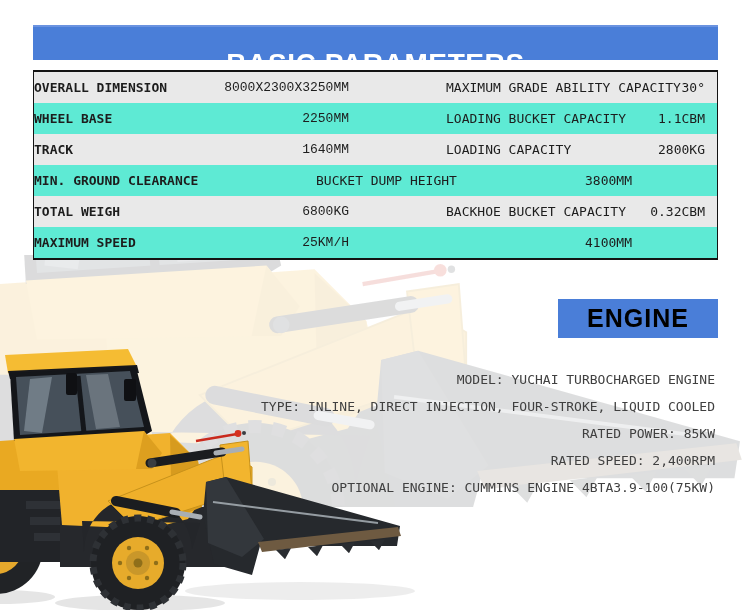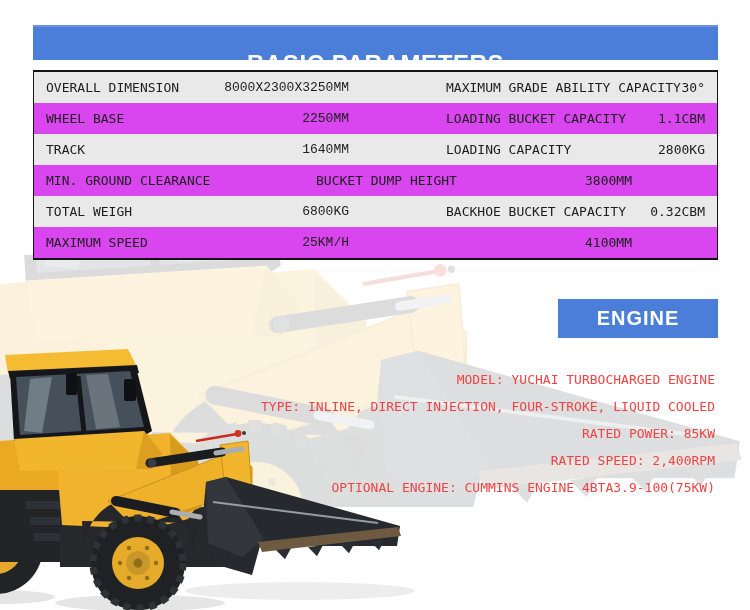--- a/index.html
+++ b/index.html
@@ -8,48 +8,48 @@
     background:#ffffff;
     font-family:"DejaVu Sans Mono","Liberation Mono",monospace;
   }
   .title-bar{
     position:absolute;left:33px;top:25px;width:685px;height:35px;
     background:#4a7ed8;border-top:2px solid #6b93e0;box-sizing:border-box;
     display:flex;align-items:center;justify-content:center;z-index:3;
   }
   .title-bar span{
     color:#ffffff;font-family:"Liberation Sans",sans-serif;
-    font-weight:bold;font-size:24px;letter-spacing:0.6px;margin-top:40px;
+    font-weight:bold;font-size:28px;letter-spacing:0.6px;margin-top:40px;
   }
   .spec-table{
     position:absolute;left:33px;top:70px;width:685px;box-sizing:border-box;
     border:1px solid #141414;border-top:2px solid #141414;border-bottom:2px solid #141414;
     z-index:3;background:#ffffff;
   }
   .spec-row{
     height:31px;display:grid;grid-template-columns:185px 130px 295px 1fr;
-    align-items:center;font-size:13px;color:#1d1d1d;background:#d946ef;
+    align-items:center;font-size:13px;color:#1d1d1d;background:#5eead4;
   }
   .spec-row:nth-child(odd){background:#e9e9e9;}
-  .cell-ll{padding-left:12px;white-space:nowrap;}
+  .cell-ll{white-space:nowrap;font-weight:bold;}
   .cell-vl{text-align:right;white-space:nowrap;font-family:Liberation Mono, monospace;}
   .cell-lr{padding-left:97px;white-space:nowrap;}
   .cell-vr{text-align:right;padding-right:12px;white-space:nowrap;}
   .hero{position:absolute;left:0;top:255px;width:750px;height:355px;z-index:1;}
   .engine-badge{
     position:absolute;left:558px;top:299px;width:160px;height:39px;
     background:#4a7ed8;display:flex;align-items:center;justify-content:center;z-index:4;
   }
   .engine-badge span{
-    color:#ffffff;font-family:"Liberation Sans",sans-serif;
-    font-weight:bold;font-size:20px;letter-spacing:1px;
+    color:#000000;font-family:"Liberation Sans",sans-serif;
+    font-weight:bold;font-size:25px;letter-spacing:1px;
   }
   .engine-lines{
     position:absolute;right:35px;top:366px;text-align:right;z-index:4;
-    font-size:13px;line-height:27px;color:#ef4444;white-space:nowrap;
+    font-size:13px;line-height:27px;color:#404040;white-space:nowrap;
   }
 </style>
 </head>
 <body>
 
 <svg class="hero" viewBox="0 0 750 355" xmlns="http://www.w3.org/2000/svg">
   <defs>
     <clipPath id="wm-clip">
         <rect x="0" y="0" width="750" height="252"></rect>
       </clipPath>

